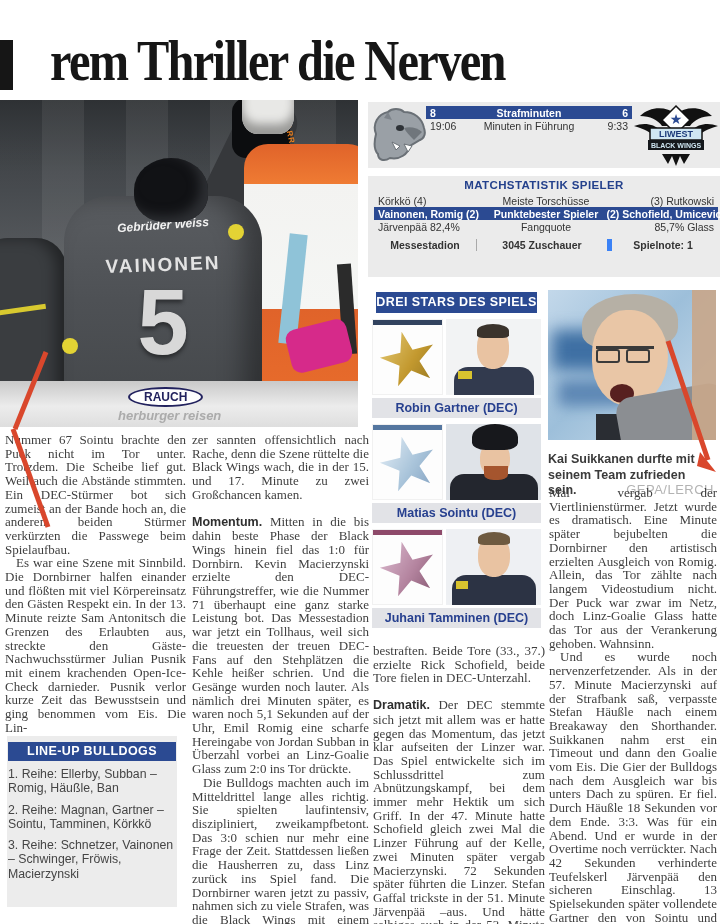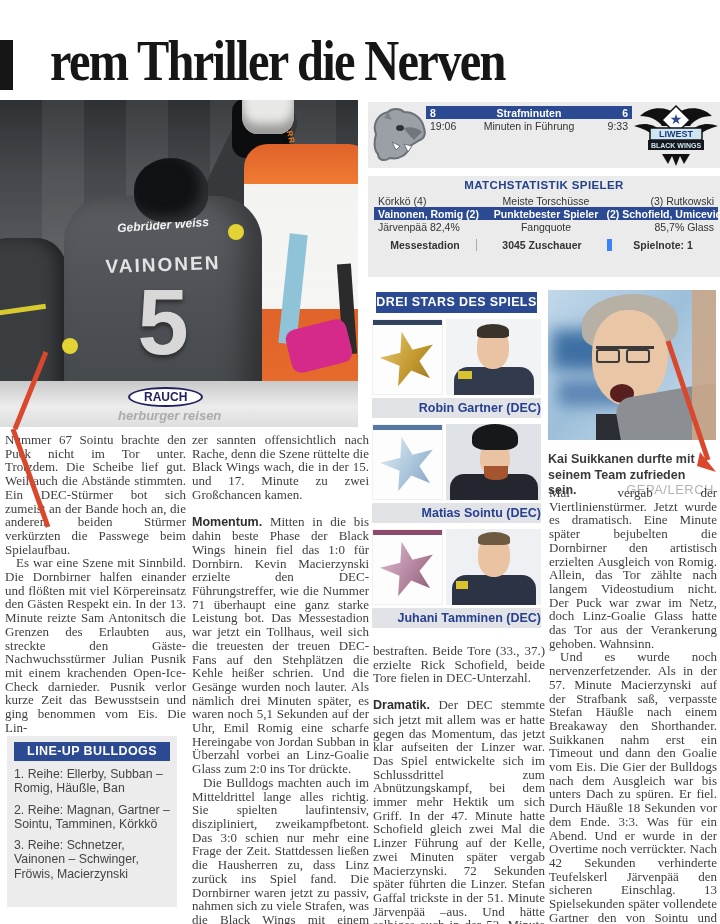--- a/index.html
+++ b/index.html
@@ -89,21 +89,21 @@
                 filter:drop-shadow(1px 2px 1px rgba(0,0,0,.25)); }
   .gold  { background:linear-gradient(135deg,#e6cd7a,#c3992f 55%,#8d701f); }
   .silver{ background:linear-gradient(135deg,#e8f1f8,#a9c4da 55%,#7d9cbd); }
   .bronze{ background:linear-gradient(135deg,#dfc0d4,#b4849f 55%,#7d5069); }
   .band-gold { background:#32435f; } .band-silver { background:#5577a0; } .band-bronze { background:#8e4a6a; }
   .photo-tile { position:relative; width:95px; height:76px; overflow:hidden; }
   .head { position:absolute; border-radius:45%; background:#e9c3a2; }
   .hair { position:absolute; background:#3a332c; border-radius:50% 50% 20% 20%; }
   .jersey { position:absolute; background:#2e3648; border-radius:14px 14px 0 0; }
   .star-caption { margin-top:3px; background:#e2e3e7; color:#27408f; font-weight:700; font-size:12.5px;
-                  text-align:right; height:20px; line-height:20px; }
+                  text-align:center; height:20px; line-height:20px; }
 
   
   .kai-photo { position:absolute; left:548px; top:290px; width:168px; height:150px; overflow:hidden;
                background:linear-gradient(135deg,#c3d8ea,#9dbfda 45%,#cfe0ee); }
   .kai-blur1 { position:absolute; left:4px; top:40px; width:60px; height:40px; background:#3e6fa3; filter:blur(8px); }
   .kai-blur2 { position:absolute; left:10px; top:90px; width:70px; height:26px; background:#5d87b4; filter:blur(7px); }
   .kai-hair { position:absolute; left:34px; top:4px; width:96px; height:56px; background:#b6b0a5; border-radius:55% 45% 40% 30%; }
   .kai-face { position:absolute; left:44px; top:20px; width:76px; height:96px; background:#e9c6a6; border-radius:48% 52% 55% 50%; }
   .kai-glasses { position:absolute; left:48px; top:56px; width:58px; height:16px;
                  border-top:3px solid #3a3a3a; }
@@ -125,21 +125,21 @@
   .col p.indent { text-indent:11px; }
   .col p.block { margin-top:13px; }
   .lead { font-family:"Liberation Sans", sans-serif; font-weight:700; color:#2f2f2f; font-size:12.5px; }
   .col1 { left:5px;  top:433px; width:181px; height:300px; }
   .col2 { left:192px; top:433px; width:177px; height:491px; }
   .col3 { left:373px; top:644px; width:172px; height:280px; }
   .col4 { left:549px; top:486px; width:168px; height:438px; }
 
   
   .lineup { position:absolute; left:7px; top:736px; width:170px; height:171px; background:#ececec;
-            padding:6px 7px; overflow:hidden; }
+            padding:6px 1px; overflow:hidden; }
   .lineup-title { background:#2b4a92; color:#fff; font-weight:700; font-size:12.5px; text-align:center;
                   height:19px; line-height:19px; letter-spacing:.4px; margin-bottom:6px; }
   .lineup-entry { font-size:12.3px; color:#454545; line-height:1.16; margin-bottom:7px; }
 
   
   .annotations { position:absolute; inset:0; pointer-events:none; z-index:50; }
 </style>
 </head>
 <body>
 

